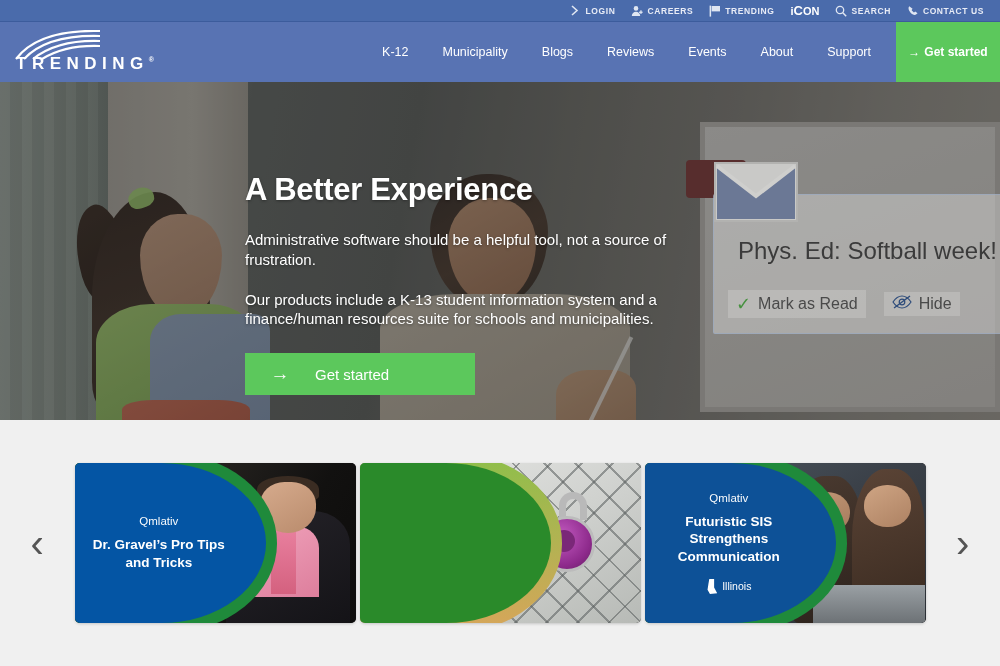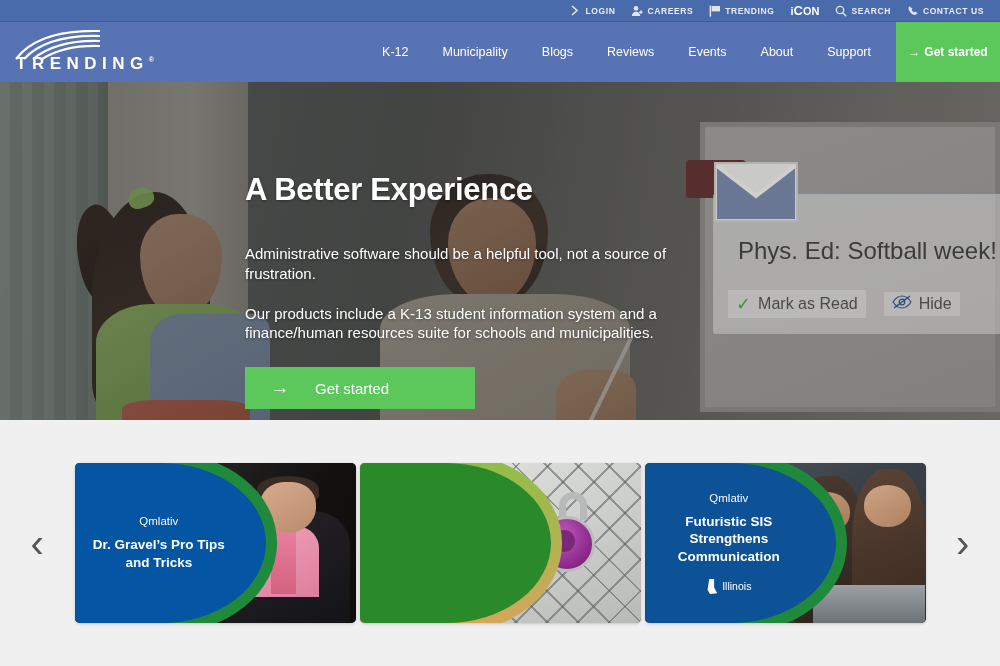--- a/index.html
+++ b/index.html
@@ -148,21 +148,21 @@
     background: #7c3030; border-radius: 4px;
   }
   .hero-scrim { position: absolute; inset: 0; background: rgba(40,40,40,.44); }
 
   .hero-content { position: absolute; left: 245px; top: 0; width: 500px; }
   .hero h1 {
     font-size: 31px; font-weight: 700; color: #ffffff; letter-spacing: -.3px;
     margin-top: 90px; text-shadow: 0 1px 3px rgba(0,0,0,.35);
   }
   .hero p {
-    font-size: 15px; color: #ffffff; line-height: 1.32; margin-top: 36px;
+    font-size: 15px; color: #ffffff; line-height: 1.32; margin-top: 22px;
     text-shadow: 0 1px 3px rgba(0,0,0,.4); max-width: 480px;
   }
   .hero p.second { margin-top: 20px; }
   .hero-btn {
     margin-top: 24px; width: 230px; height: 42px; background: #5cc85c;
     display: flex; align-items: center; color: #fff; font-size: 15px;
     border: 0; cursor: pointer; font-family: "Liberation Sans", sans-serif;
   }
   .hero-btn .arr { width: 70px; display: flex; justify-content: center; font-size: 19px; }
   .hero-btn .txt { }

